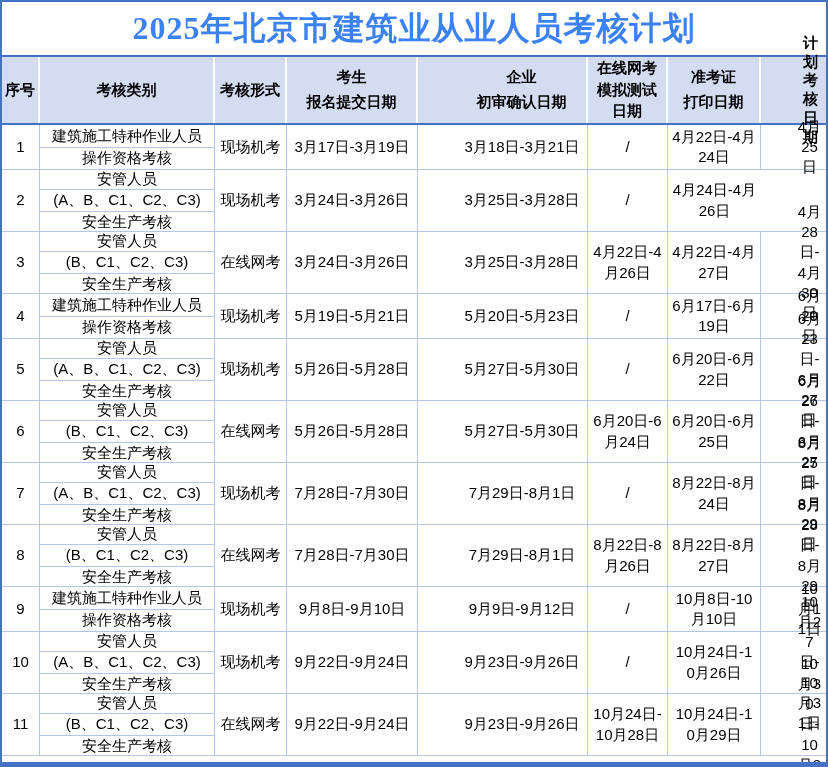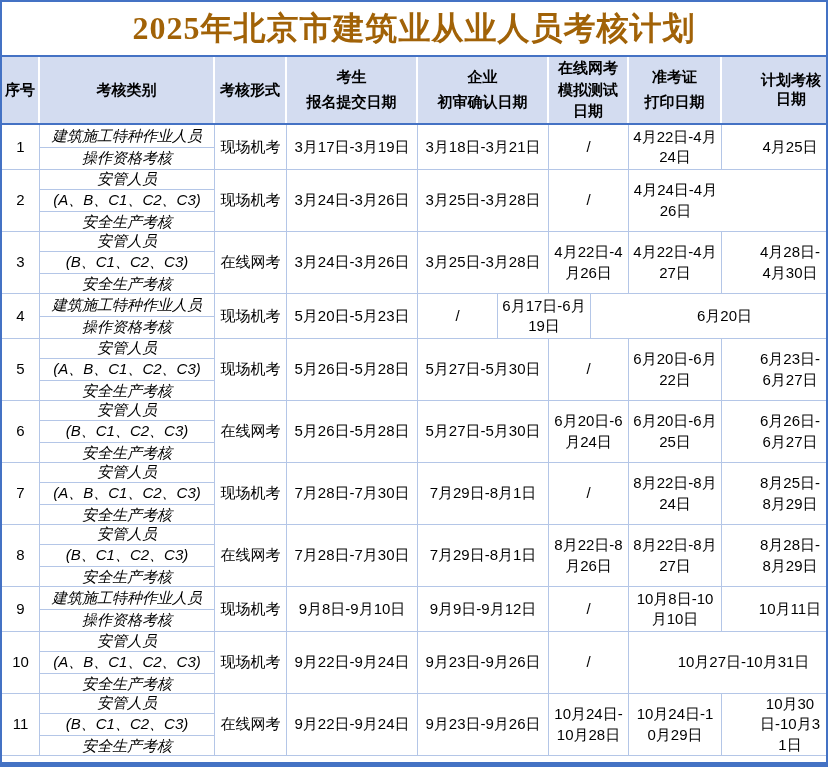--- a/index.html
+++ b/index.html
@@ -20,21 +20,21 @@
   
   .title-bar {
     height: 55px;
     display: flex;
     align-items: center;
     justify-content: center;
     border-bottom: 2px solid #4472C4;
     background: #fff;
   }
   .title-bar .title-text {
-    color: #a16207;
+    color: #3b82f6;
     font-size: 32px;
     font-weight: bold;
     letter-spacing: 1px;
     font-family: "Liberation Serif", "DejaVu Serif", serif;
     white-space: nowrap;
   }
   
   .thead {
     display: flex;
     height: 68px;
@@ -84,29 +84,28 @@
     word-break: normal;
   }
   .subcell {
     flex: 1;
     display: flex;
     align-items: center;
     justify-content: center;
     border-bottom: 1px solid #B4C6E7;
     font-size: 15px;
     white-space: nowrap;
-    font-style: italic;
   }
   .subcell:last-child { border-bottom: none; }
   
   .c0 { width: 38px;  flex: none; }
   .c1 { width: 175px; flex: none; }
   .c2 { width: 72px;  flex: none; }
   .c3 { width: 131px; flex: none; }
-  .c4 { width: 131px; flex: none; }
+  .c4 { width: 131px; flex: none; margin-left: 39px; }
   .c5 { width: 80px;  flex: none; }
   .c6 { width: 93px; flex: none; }
   .c7 { flex: 1; padding-left: 36px; }
 </style>
 </head>
 <body>
 
 <div class="page">
   <div class="title-bar">
     <span class="title-text">2025年北京市建筑业从业人员考核计划</span>
@@ -183,20 +182,21 @@
         <div class="tcell c6">4月22日-4月27日</div>
         <div class="tcell c7">4月28日-4月30日</div>
       </div>
       <div class="trow h2">
         <div class="tcell c0">4</div>
         <div class="tcell c1 catcell">
           <div class="subcell">建筑施工特种作业人员</div>
           <div class="subcell">操作资格考核</div>
         </div>
         <div class="tcell c2">现场机考</div>
+        <div class="tcell c3">5月19日-5月21日</div>
         <div class="tcell c4">5月20日-5月23日</div>
         <div class="tcell c5">/</div>
         <div class="tcell c6">6月17日-6月19日</div>
         <div class="tcell c7">6月20日</div>
       </div>
       <div class="trow h3">
         <div class="tcell c0">5</div>
         <div class="tcell c1 catcell">
           <div class="subcell">安管人员</div>
           <div class="subcell">(A、B、C1、C2、C3)</div>
@@ -268,20 +268,21 @@
         <div class="tcell c0">10</div>
         <div class="tcell c1 catcell">
           <div class="subcell">安管人员</div>
           <div class="subcell">(A、B、C1、C2、C3)</div>
           <div class="subcell">安全生产考核</div>
         </div>
         <div class="tcell c2">现场机考</div>
         <div class="tcell c3">9月22日-9月24日</div>
         <div class="tcell c4">9月23日-9月26日</div>
         <div class="tcell c5">/</div>
+        <div class="tcell c6">10月24日-10月26日</div>
         <div class="tcell c7">10月27日-10月31日</div>
       </div>
       <div class="trow h3">
         <div class="tcell c0">11</div>
         <div class="tcell c1 catcell">
           <div class="subcell">安管人员</div>
           <div class="subcell">(B、C1、C2、C3)</div>
           <div class="subcell">安全生产考核</div>
         </div>
         <div class="tcell c2">在线网考</div>

